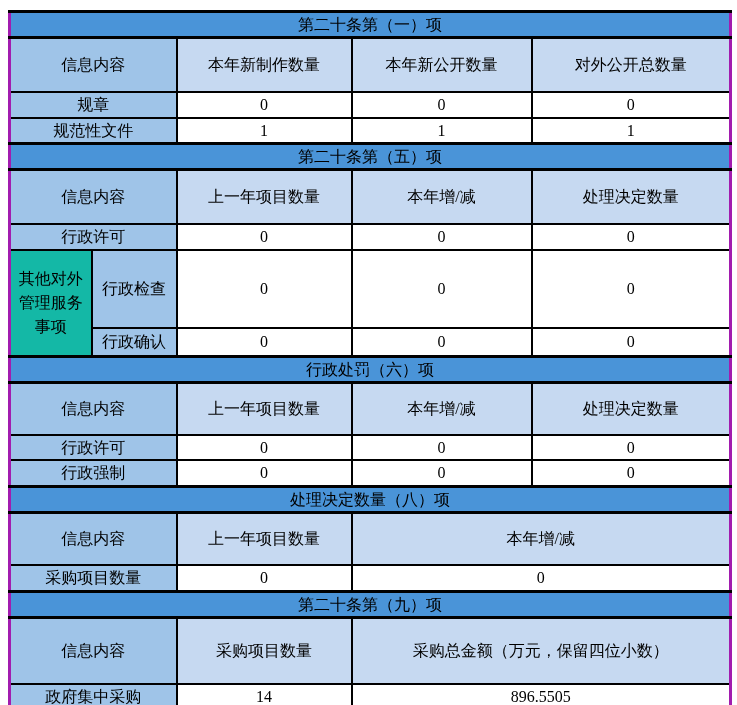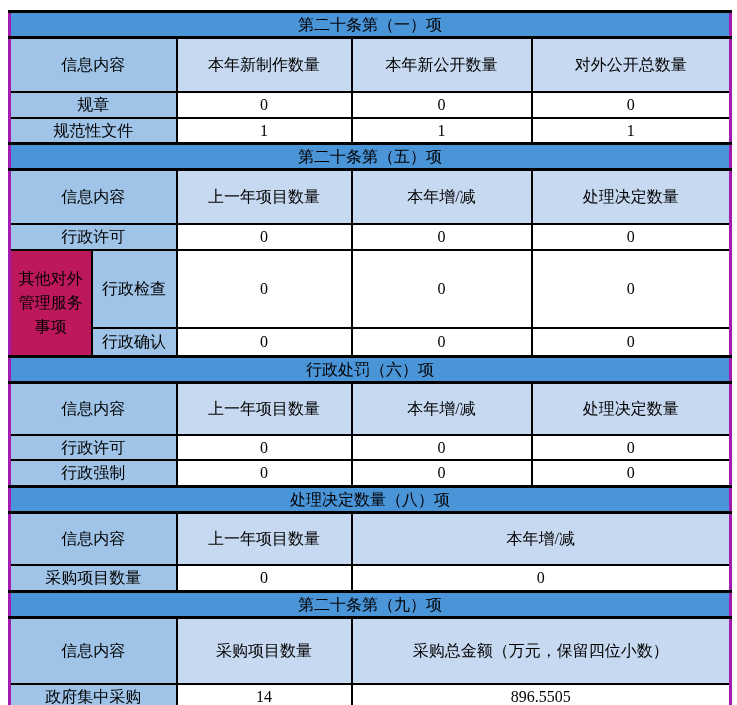--- a/index.html
+++ b/index.html
@@ -13,21 +13,21 @@
   td{
     border:2px solid #000;
     text-align:center;vertical-align:middle;
     font-size:16px;line-height:1.45;
     padding:0;overflow:hidden;
   }
   td.band{background:#4a94d8;border-top-width:3px;border-bottom-width:3px;}
   td.hdr{background:#c6d9f1;}
   td.lbl{background:#9fc4e8;}
   td.val{background:#ffffff;}
-  td.grp{background:#be185d;padding:16px 6px;line-height:1.5;}
+  td.grp{background:#14b8a6;padding:16px 6px;line-height:1.5;}
 </style>
 </head>
 <body>
 
 <table class="report">
   <colgroup>
     <col style="width:82px">
       <col style="width:85px">
     <col style="width:175px">
       <col style="width:180px">

